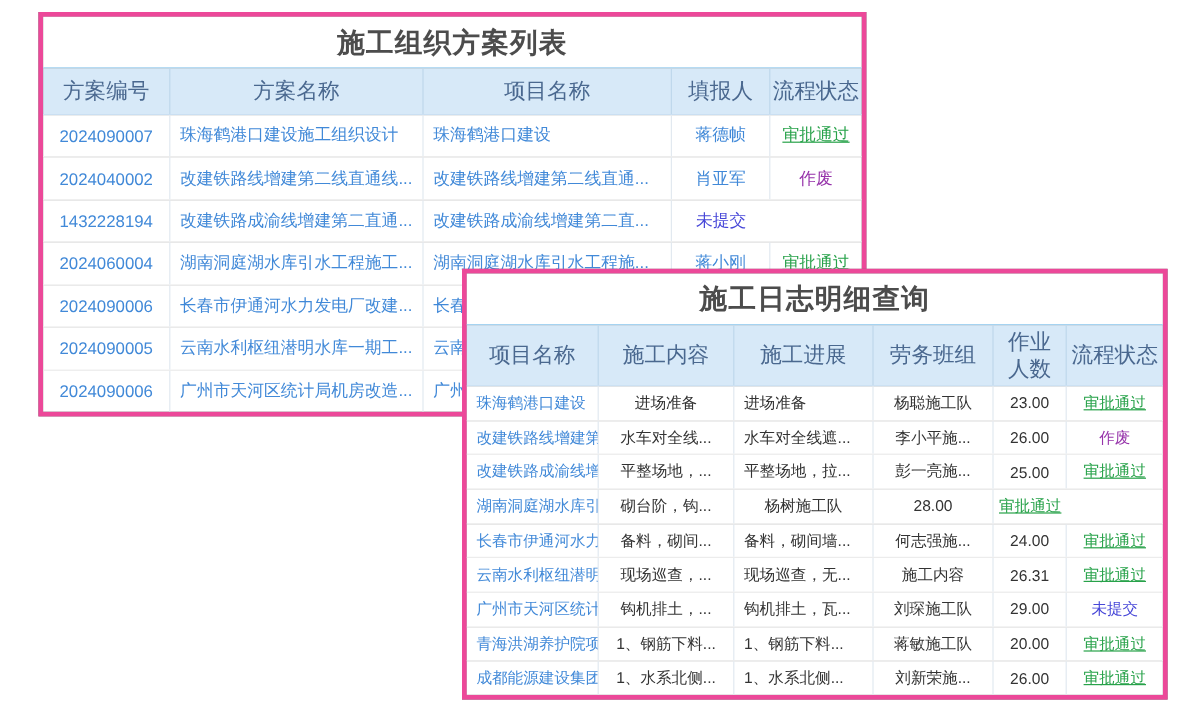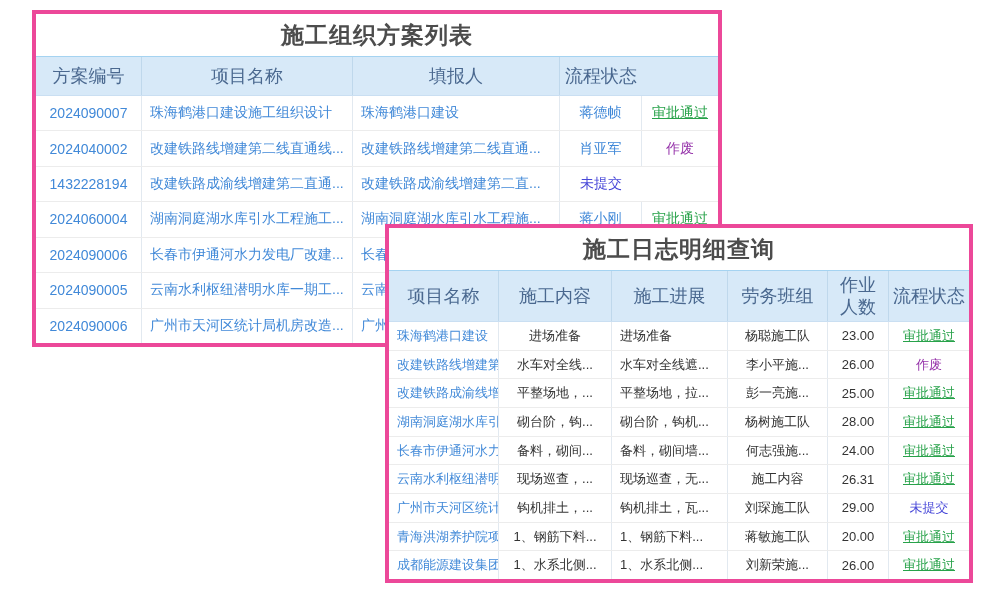--- a/index.html
+++ b/index.html
@@ -55,20 +55,21 @@
 </style>
 </head>
 <body>
 
 <div id="stage">
 
   <div class="card" id="card1">
     <div class="card-title">施工组织方案列表</div>
     <div class="trow thead">
       <div class="cell">方案编号</div>
+      <div class="cell">方案名称</div>
       <div class="cell">项目名称</div>
       <div class="cell">填报人</div>
       <div class="cell">流程状态</div>
     </div>
     <div class="rows">
 
     <div class="trow">
         <div class="cell link">2024090007</div>
         <div class="cell link left">珠海鹤港口建设施工组织设计</div>
         <div class="cell link left">珠海鹤港口建设</div>
@@ -151,21 +152,20 @@
         <div class="cell link left">改建铁路成渝线增建第</div>
         <div class="cell">平整场地，...</div>
         <div class="cell left">平整场地，拉...</div>
         <div class="cell">彭一亮施...</div>
         <div class="cell">25.00</div>
         <div class="cell status" data-status="审批通过">审批通过</div>
       </div>
         <div class="trow">
         <div class="cell link left">湖南洞庭湖水库引水工</div>
         <div class="cell">砌台阶，钩...</div>
-        <div class="cell left">砌台阶，钩机...</div>
         <div class="cell">杨树施工队</div>
         <div class="cell">28.00</div>
         <div class="cell status" data-status="审批通过">审批通过</div>
       </div>
         <div class="trow">
         <div class="cell link left">长春市伊通河水力发电</div>
         <div class="cell">备料，砌间...</div>
         <div class="cell left">备料，砌间墙...</div>
         <div class="cell">何志强施...</div>
         <div class="cell">24.00</div>

